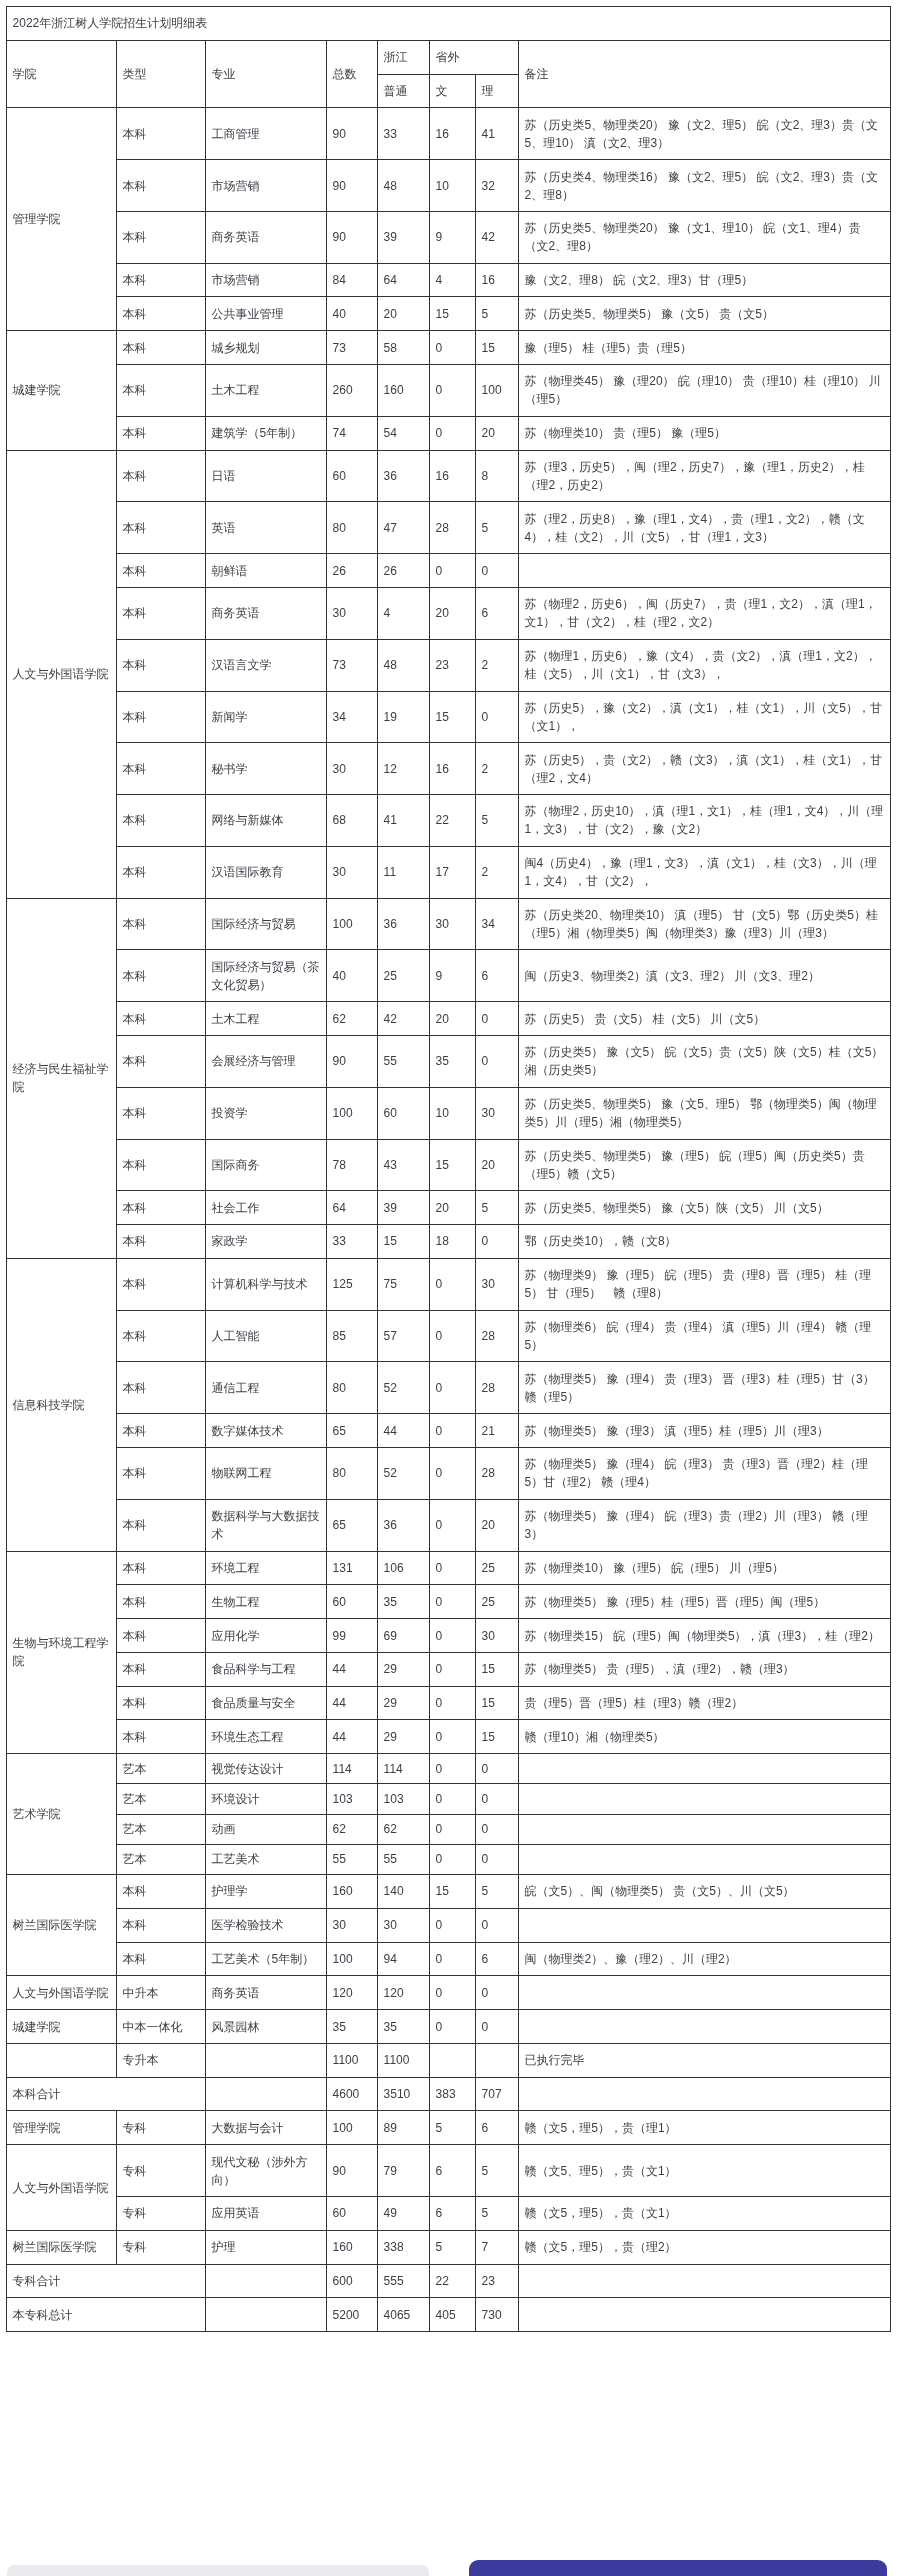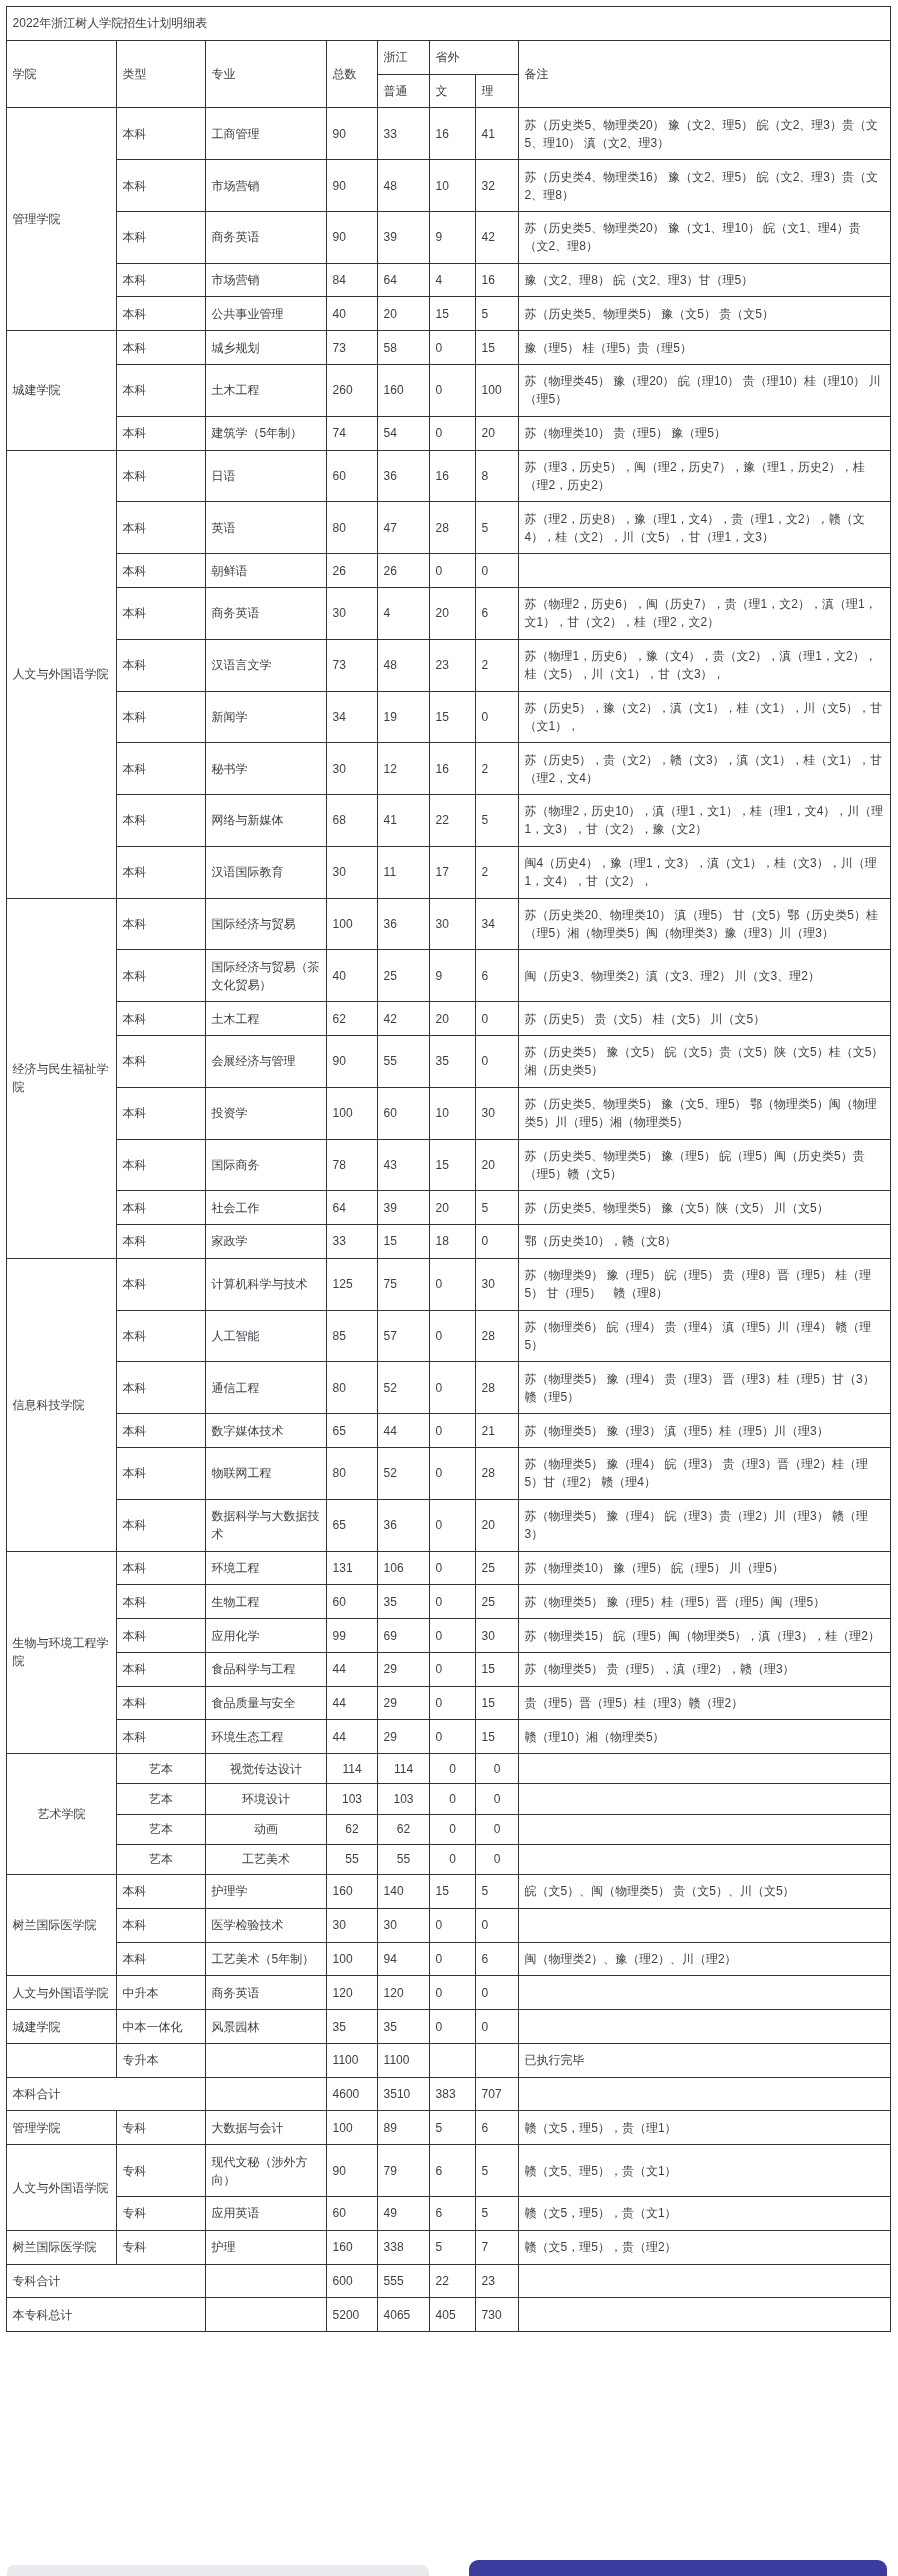--- a/index.html
+++ b/index.html
@@ -21,21 +21,21 @@
   }
   td.title-cell{text-align:center;padding:2.8px 3.7px;}
   col.c-college{width:110px;}
   col.c-type{width:89px;}
   col.c-major{width:121px;}
   col.c-total{width:51px;}
   col.c-regular{width:52px;}
   col.c-arts{width:46px;}
   col.c-science{width:43px;}
   col.c-remark{width:372px;}
-  tr.art-row td{padding-top:5.6px;padding-bottom:5.6px;text-align:center;}
+  tr.art-row td{padding-top:5.6px;padding-bottom:5.6px;}
   .pill{position:absolute;bottom:0;}
   .pill-left{left:7.4px;width:422px;height:11px;border-radius:7.4px 7.4px 0 0;}
   .pill-right{left:469px;width:418px;height:16px;border-radius:9.3px 9.3px 0 0;}
 </style>
 </head>
 <body>
 
 <table class="plan">
   <colgroup>
     <col class="c-college">

